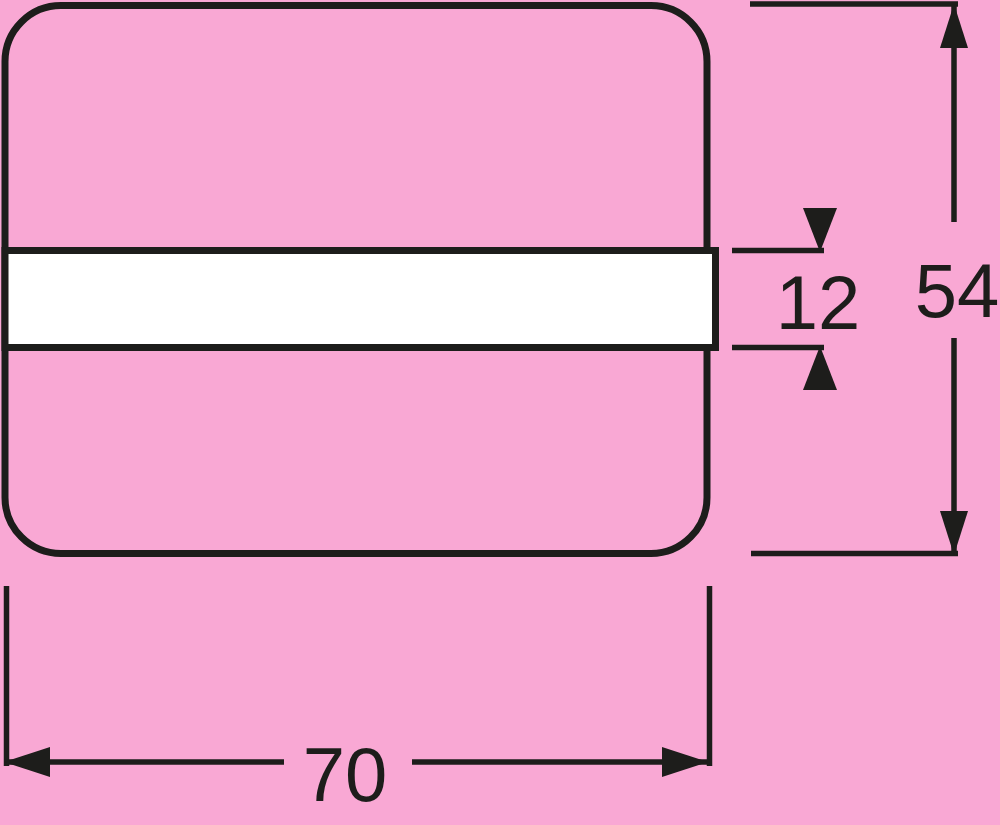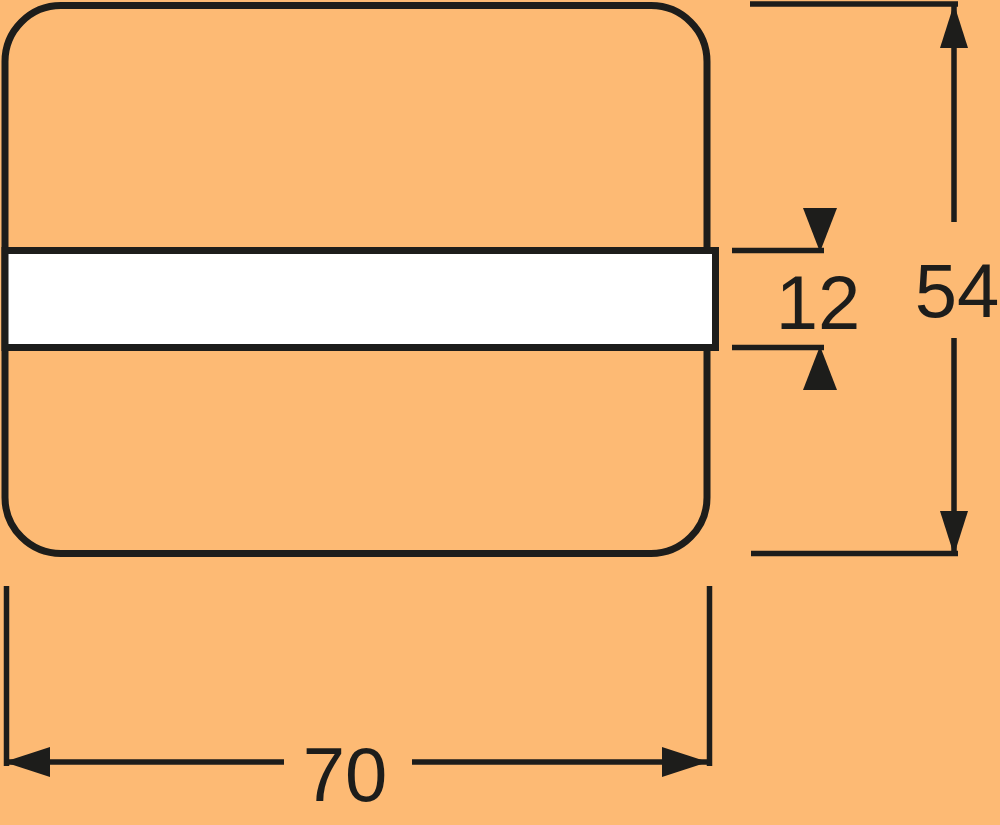--- a/index.html
+++ b/index.html
@@ -4,21 +4,21 @@
 <style>
   html, body {
     margin: 0;
     padding: 0;
     background: #ffffff;
   }
   .stage {
     position: relative;
     width: 1000px;
     height: 825px;
-    background: #fdba74;
+    background: #f9a8d4;
     overflow: hidden;
   }
   svg {
     display: block;
   }
   .outline {
     fill: none;
     stroke: #1d1d1b;
     stroke-width: 7;
   }

